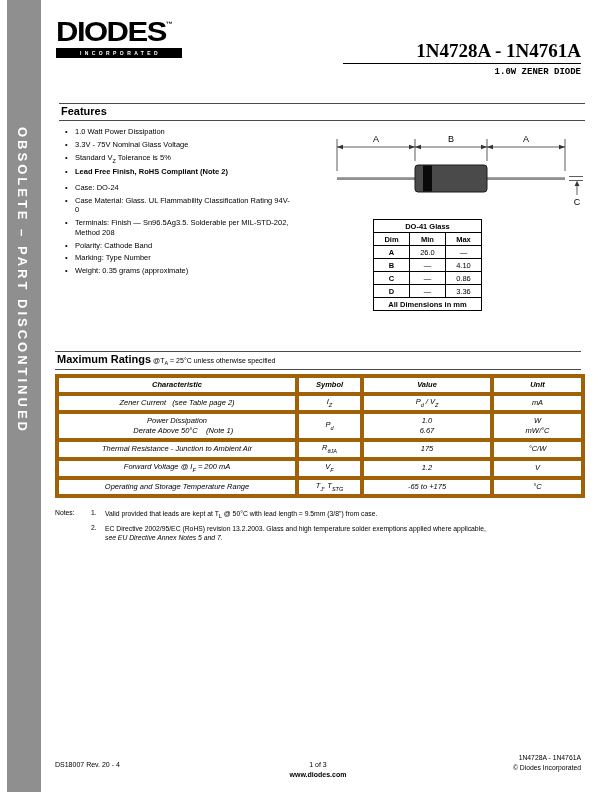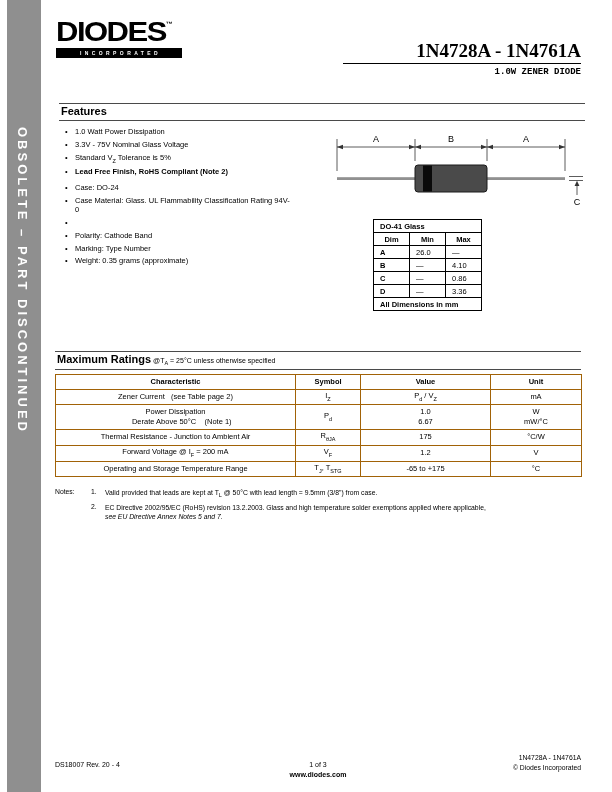--- a/index.html
+++ b/index.html
@@ -41,28 +41,28 @@
   .bullets .b { width:10px; flex:none; }
   .bullets .bt { max-width:218px; }
   .mech-h { margin-top:10px; }
 
   
   .diagram { display:block; margin-top:12px; width:254px; height:80px; }
   .diagram .dl { font-size:9px; fill:#000; text-anchor:middle; font-family:"Liberation Sans", sans-serif; }
 
   
   .do41 { border-collapse:collapse; margin:6px 0 0 42px; }
-  .do41 td, .do41 th { border:1px solid #000; font-size:7.5px; padding:1.5px 6px; min-width:36px; }
+  .do41 td, .do41 th { border:1px solid #000; font-size:7.5px; padding:1.5px 6px; text-align:center; min-width:36px; }
   .do41 .tt, .do41 .tf, .do41 th, .do41 .dimcol { font-weight:bold; }
 
   
   .ratings-block { position:absolute; top:351px; left:0; width:526px; }
   .sec-cond { font-weight:normal; font-size:7px; }
   .ratings { border-collapse:collapse; width:100%; margin-top:4px; table-layout:fixed; }
-  .ratings th, .ratings td { border:1px solid #a16207; font-size:7.5px; padding:1.5px 4px; text-align:center; line-height:1.35; }
+  .ratings th, .ratings td { border:4px solid #a16207; font-size:7.5px; padding:1.5px 4px; text-align:center; line-height:1.35;font-style:italic; }
   .ratings th { font-weight:bold; }
   .ratings td.char { text-align:center; }
   .ratings sub, .bullets sub, .sec-cond sub, .note-text sub { font-size:5.5px; }
 
   
   .notes { margin-top:11px; font-size:6.8px; }
   .note-line { display:flex; margin-top:2px; }
   .notes-label { width:36px; flex:none; }
   .note-num { width:14px; flex:none; }
   .note-text { line-height:1.4; }
@@ -124,20 +124,21 @@
             <li>
                 <span class="b">•</span>
                 <span class="bt">Case: DO-24</span>
               </li>
             <li>
                 <span class="b">•</span>
                 <span class="bt">Case Material:  Glass.  UL Flammability Classification Rating 94V-0</span>
               </li>
             <li>
                 <span class="b">•</span>
+                <span class="bt">Terminals: Finish — Sn96.5Ag3.5.  Solderable per MIL-STD-202, Method 208</span>
               </li>
             <li>
                 <span class="b">•</span>
                 <span class="bt">Polarity: Cathode Band</span>
               </li>
             <li>
                 <span class="b">•</span>
                 <span class="bt">Marking: Type Number</span>
               </li>
             <li>

